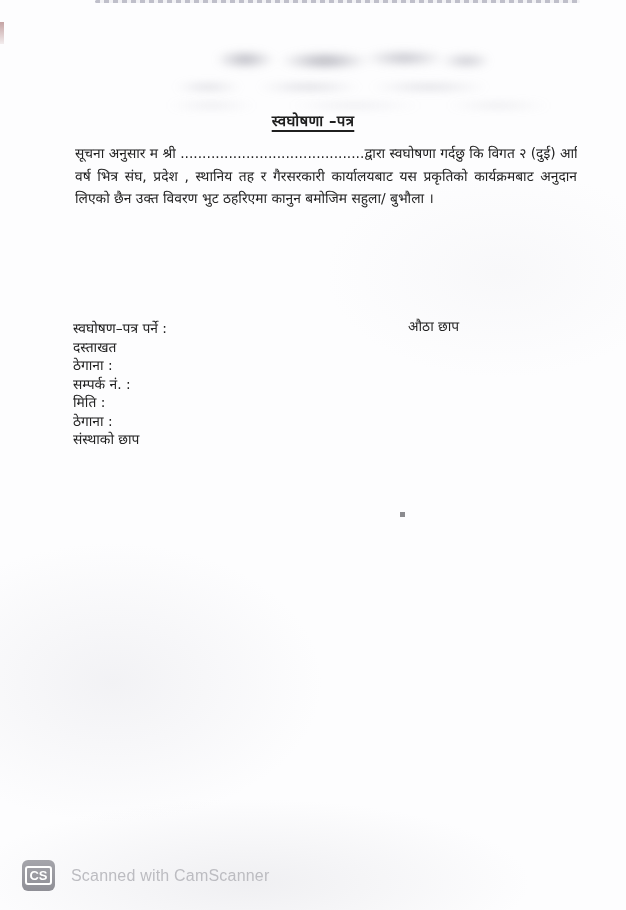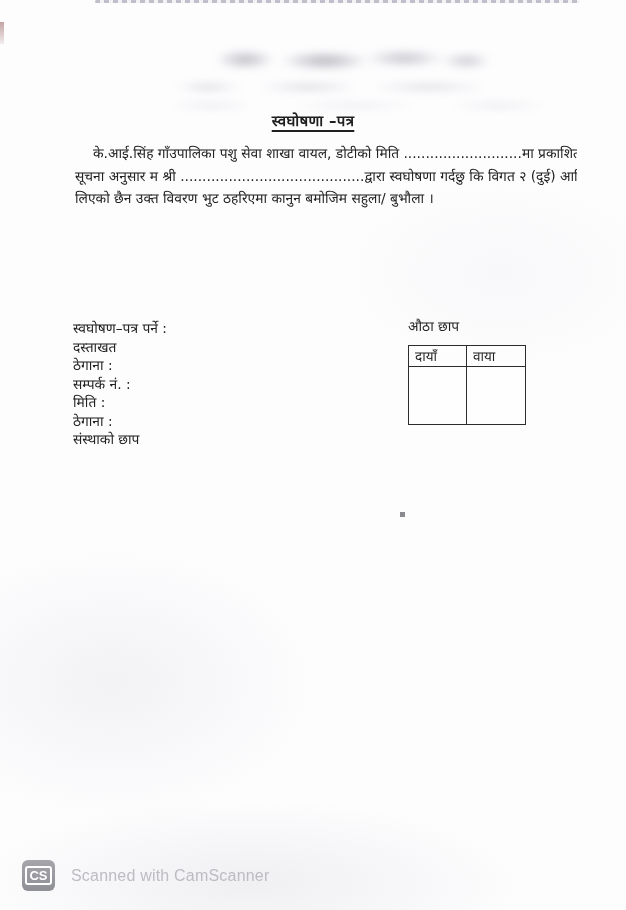--- a/index.html
+++ b/index.html
@@ -152,42 +152,36 @@
   <div class="bleed-line bleed-1"></div>
   <div class="bleed-line bleed-2"></div>
   <div class="bleed-line bleed-3"></div>
   <div class="speck"></div>
 
   <div class="doc-title">
     <span>स्वघोषणा –पत्र</span>
   </div>
 
   <div class="doc-paragraph">
-    <div class="para-line first">के.आई.सिंह गाँउपालिका पशु सेवा शाखा वायल, डोटीको मिति ...........................मा प्रकाशित</div>
     <div class="para-line">सूचना अनुसार म श्री ..........................................द्वारा स्वघोषणा गर्दछु कि विगत २ (दुई) आर्थिक</div>
+    <div class="para-line">वर्ष भित्र संघ, प्रदेश , स्थानिय तह र गैरसरकारी कार्यालयबाट यस प्रकृतिको कार्यक्रमबाट अनुदान</div>
     <div class="para-line last">लिएको छैन उक्त विवरण भुट ठहरिएमा कानुन बमोजिम सहुला/ बुभौला ।</div>
   </div>
 
   <div class="form-block">
     <div>स्वघोषण–पत्र पर्ने :</div>
     <div>दस्ताखत</div>
     <div>ठेगाना :</div>
     <div>सम्पर्क नं. :</div>
     <div>मिति :</div>
     <div>ठेगाना :</div>
     <div>संस्थाको छाप</div>
   </div>
 
   <div class="thumb-title">औठा छाप</div>
-  <div class="thumb-table">
-    <div class="thumb-cell header">दायाँ</div>
-    <div class="thumb-cell header no-right">वाया</div>
-    <div class="thumb-cell"></div>
-    <div class="thumb-cell no-right"></div>
-  </div>
 
   <div class="watermark">
     <div class="cs-logo">
       <span class="cs-logo-inner">CS</span>
     </div>
     <div class="watermark-text">Scanned with CamScanner</div>
   </div>
 
 </div>
 

